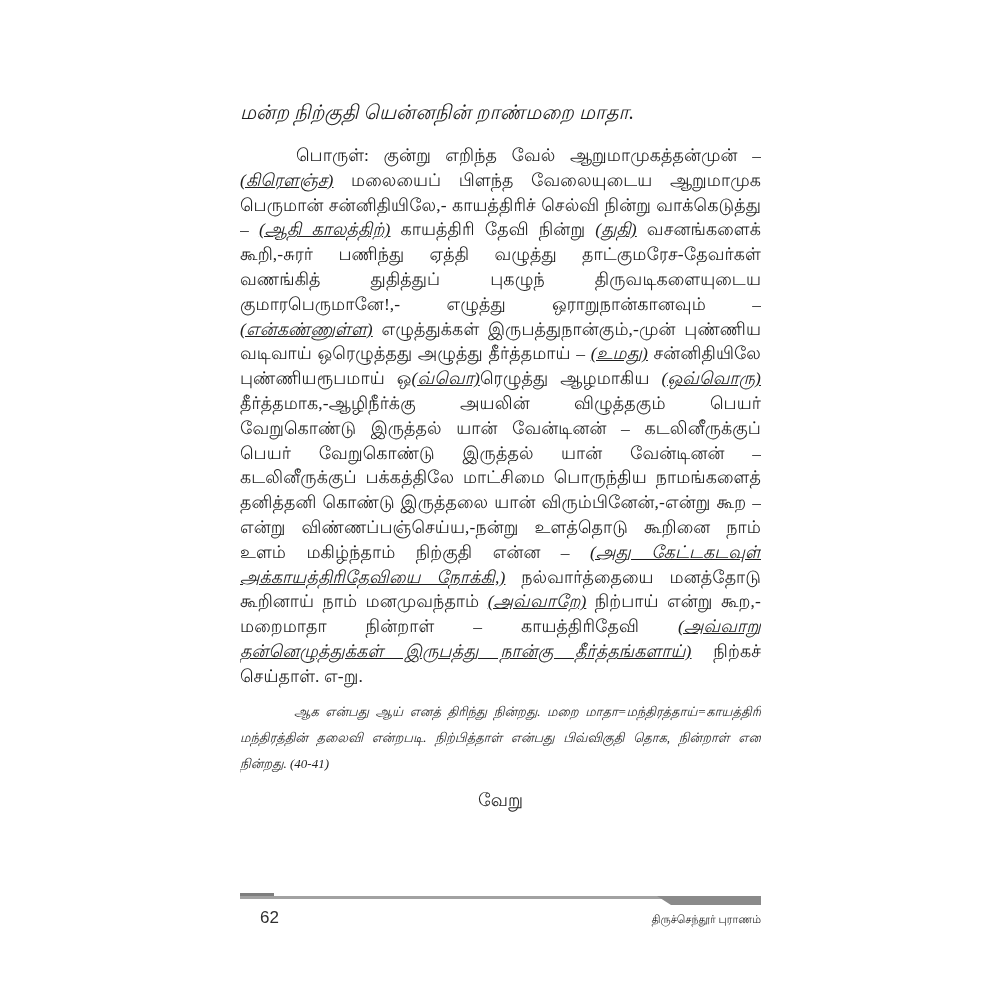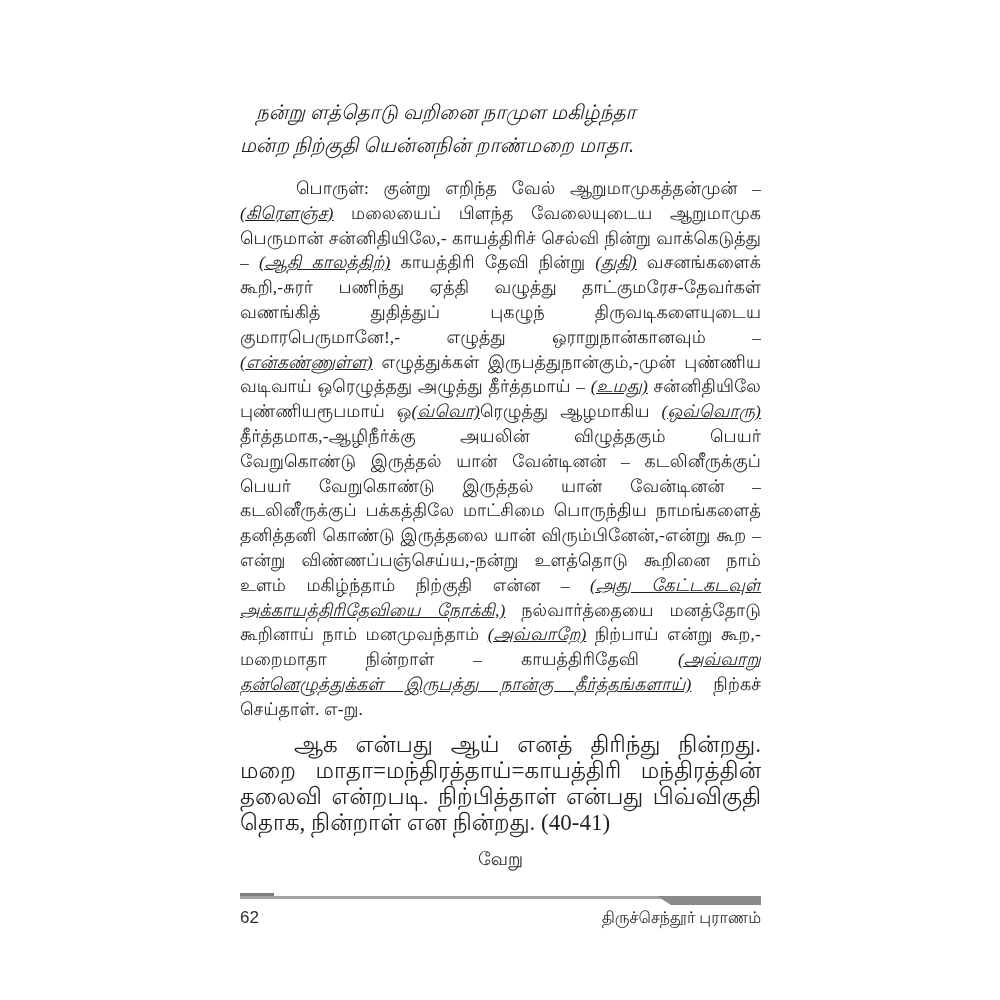--- a/index.html
+++ b/index.html
@@ -36,21 +36,22 @@
     margin: 0 0 10px 0;
     font-size: 17.5px;
     line-height: 24.8px;
     text-align: justify;
     text-indent: 56px;
     letter-spacing: 0.1px;
   }
   .commentary i { font-style: italic; text-decoration: underline; }
   .note {
     margin: 0 0 13px 0;
-    font-size: 23px;
+    font-style: italic;
+    font-size: 13px;
     line-height: 26px;
     text-align: justify;
     text-indent: 54px;
   }
   .section-break {
     margin: 0 0 33px 0;
     text-align: center;
     font-size: 18px;
     font-style: normal;
   }
@@ -93,35 +94,35 @@
   .footer-row {
     display: flex;
     justify-content: space-between;
     align-items: baseline;
     margin-top: 3px;
   }
   .page-number {
     font-family: "Liberation Sans", "DejaVu Sans", sans-serif;
     font-size: 17px;
     color: #2e2e2e;
+    margin-left: 20px;
   }
   .book-title {
-    font-size: 16px;
+    font-size: 11px;
     color: #1f1f1f;
   }
 </style>
 </head>
 <body>
 
 <div class="page">
 
   <div class="content">
 
     <div class="opening-verse">
-      <p class="v-line indent-a">நன்று ளத்தொடு வறினை நாமுள மகிழ்ந்தா</p>
       <p class="v-line">மன்ற நிற்குதி யென்னநின் றாண்மறை மாதா.</p>
     </div>
 
     <p class="commentary">பொருள்: குன்று எறிந்த வேல் ஆறுமாமுகத்தன்முன் – <i>(கிரௌஞ்ச)</i> மலையைப் பிளந்த வேலையுடைய ஆறுமாமுக பெருமான் சன்னிதியிலே,- காயத்திரிச் செல்வி நின்று வாக்கெடுத்து – <i>(ஆதி காலத்திற்)</i> காயத்திரி தேவி நின்று <i>(துதி)</i> வசனங்களைக் கூறி,-சுரர் பணிந்து ஏத்தி வழுத்து தாட்குமரேச-தேவர்கள் வணங்கித் துதித்துப் புகழுந் திருவடிகளையுடைய குமாரபெருமானே!,- எழுத்து ஒராறுநான்கானவும் – <i>(என்கண்ணுள்ள)</i> எழுத்துக்கள் இருபத்துநான்கும்,-முன் புண்ணிய வடிவாய் ஒரெழுத்தது அழுத்து தீர்த்தமாய் – <i>(உமது)</i> சன்னிதியிலே புண்ணியரூபமாய் ஒ<i>(வ்வொ)</i>ரெழுத்து ஆழமாகிய <i>(ஒவ்வொரு)</i> தீர்த்தமாக,-ஆழிநீர்க்கு அயலின் விழுத்தகும் பெயர் வேறுகொண்டு இருத்தல் யான் வேன்டினன் – கடலினீருக்குப் பெயர் வேறுகொண்டு இருத்தல் யான் வேன்டினன் – கடலினீருக்குப் பக்கத்திலே மாட்சிமை பொருந்திய நாமங்களைத் தனித்தனி கொண்டு இருத்தலை யான் விரும்பினேன்,-என்று கூற – என்று விண்ணப்பஞ்செய்ய,-நன்று உளத்தொடு கூறினை நாம் உளம் மகிழ்ந்தாம் நிற்குதி என்ன – <i>(அது கேட்டகடவுள் அக்காயத்திரிதேவியை நோக்கி,)</i> நல்வார்த்தையை மனத்தோடு கூறினாய் நாம் மனமுவந்தாம் <i>(அவ்வாறே)</i> நிற்பாய் என்று கூற,- மறைமாதா நின்றாள் – காயத்திரிதேவி <i>(அவ்வாறு தன்னெழுத்துக்கள் இருபத்து நான்கு தீர்த்தங்களாய்)</i> நிற்கச் செய்தாள். எ-று.</p>
 
     <p class="note">ஆக என்பது ஆய் எனத் திரிந்து நின்றது. மறை மாதா=மந்திரத்தாய்=காயத்திரி மந்திரத்தின் தலைவி என்றபடி. நிற்பித்தாள் என்பது பிவ்விகுதி தொக, நின்றாள் என நின்றது. (40-41)</p>
 
     <p class="section-break">வேறு</p>
 
   </div>

